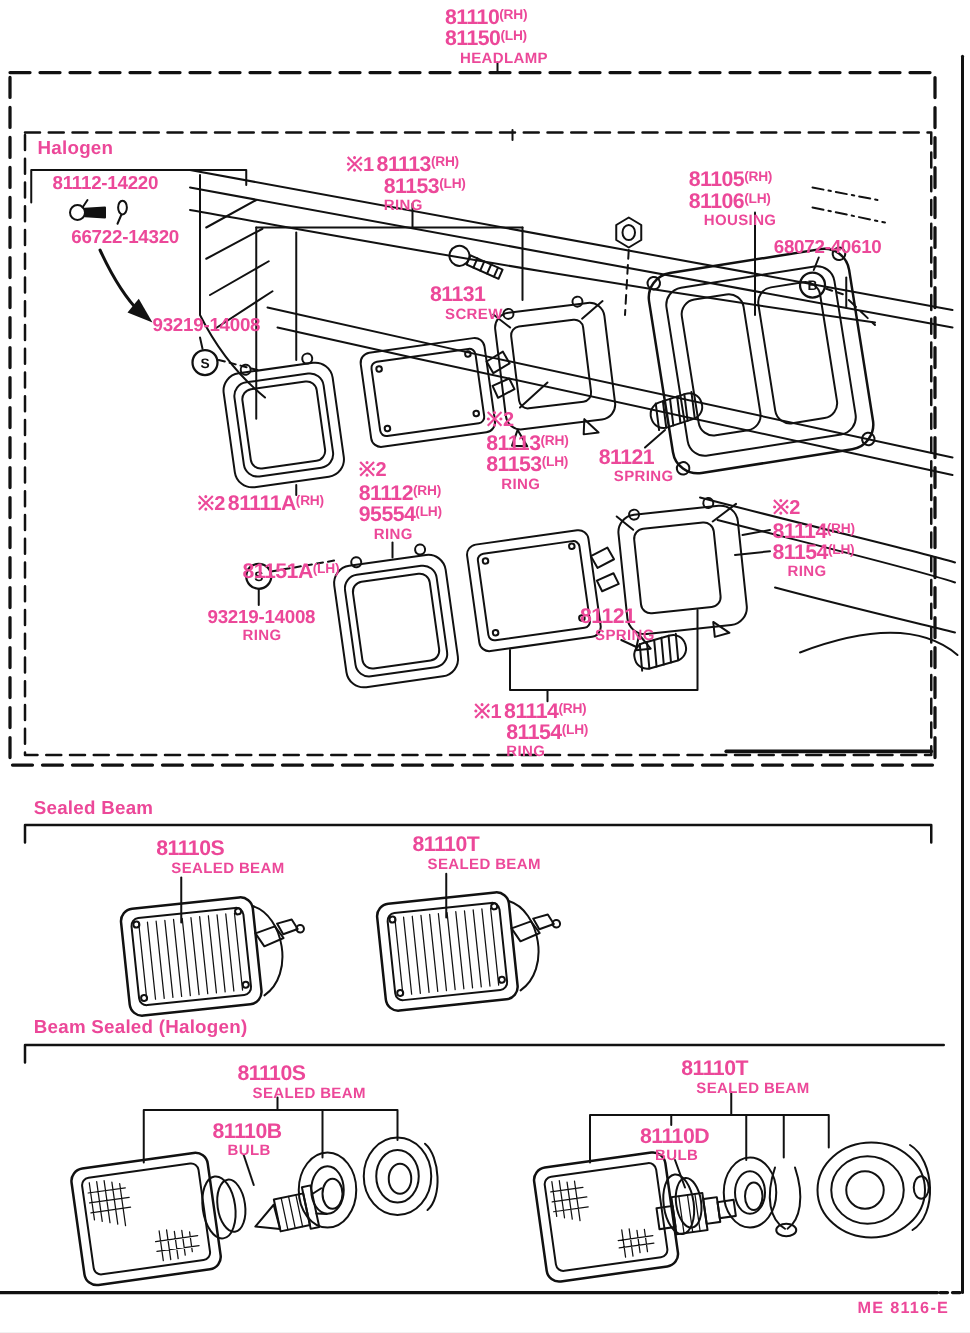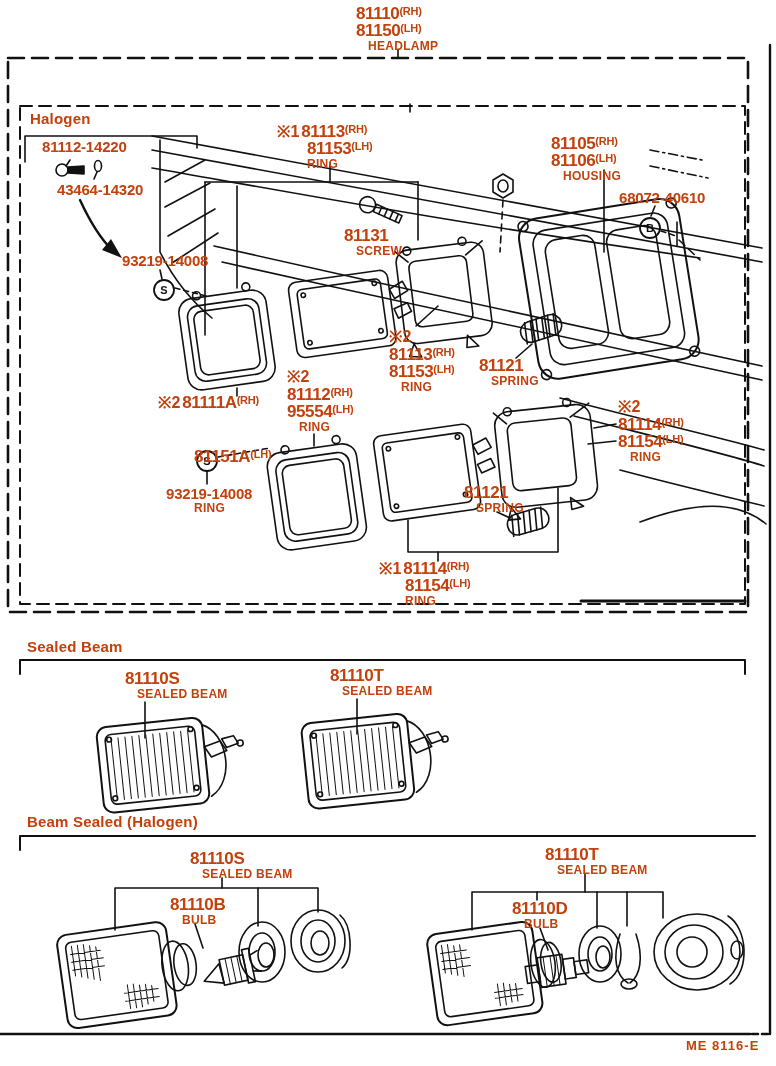--- a/index.html
+++ b/index.html
@@ -1,19 +1,19 @@
 <!DOCTYPE html>
 <html><head>
 <meta charset="utf-8">
 <style>
   html,body{margin:0;padding:0;background:#e8e8e8;}
   .stage{position:relative;width:776px;height:1066px;background:#ffffff;overflow:hidden;
          font-family:"Liberation Sans",sans-serif;color:#111;}
   svg{position:absolute;left:0;top:0;}
-  .plabel{position:absolute;font-weight:700;line-height:1.04;white-space:nowrap;color:#c2410c;}
+  .plabel{position:absolute;font-weight:700;line-height:1.04;white-space:nowrap;color:#ec4899;}
   .prow{height:17px;}
   .num{font-size:17px;letter-spacing:-0.4px;}
   .side{font-size:11px;position:relative;top:-4px;letter-spacing:-0.2px;}
   .pname{font-size:12px;letter-spacing:0.3px;margin-top:1px;padding-left:12px;}
   .mark{font-size:16px;margin-right:2px;}
   .fnum{font-size:15px;letter-spacing:-0.2px;}
   .stitle{font-size:15px;letter-spacing:0.2px;}
   .ind26{padding-left:26px;} .ind30{padding-left:30px;} .ind36{padding-left:36px;margin-top:37px;}
   .legend-row{height:21px;font-size:15px;}
   .legend-row .mark{font-size:17px;margin-right:1px;}
@@ -319,21 +319,21 @@
 <div class="plabel" style="left:356px;top:5px">
   <div class="prow"><span class="num">81110</span><span class="side">(RH)</span></div>
   <div class="prow"><span class="num">81150</span><span class="side">(LH)</span></div>
   <div class="pname">HEADLAMP</div>
 </div>
 
 
 <div class="plabel stitle" style="left:30px;top:111px">Halogen</div>
 
 <div class="plabel fnum" style="left:42px;top:139px">81112-14220</div>
-<div class="plabel fnum" style="left:57px;top:182px">43464-14320</div>
+<div class="plabel fnum" style="left:57px;top:182px">66722-14320</div>
 <div class="plabel fnum" style="left:122px;top:253px">93219-14008</div>
 <div class="plabel fnum" style="left:166px;top:486px">93219-14008</div>
 
 <div class="plabel" style="left:277px;top:123px">
   <div class="prow"><span class="mark">※1</span><span class="num">81113</span><span class="side">(RH)</span></div>
   <div class="prow ind30"><span class="num">81153</span><span class="side">(LH)</span></div>
   <div class="pname ind30">RING</div>
 </div>
 
 <div class="plabel" style="left:344px;top:227px">

